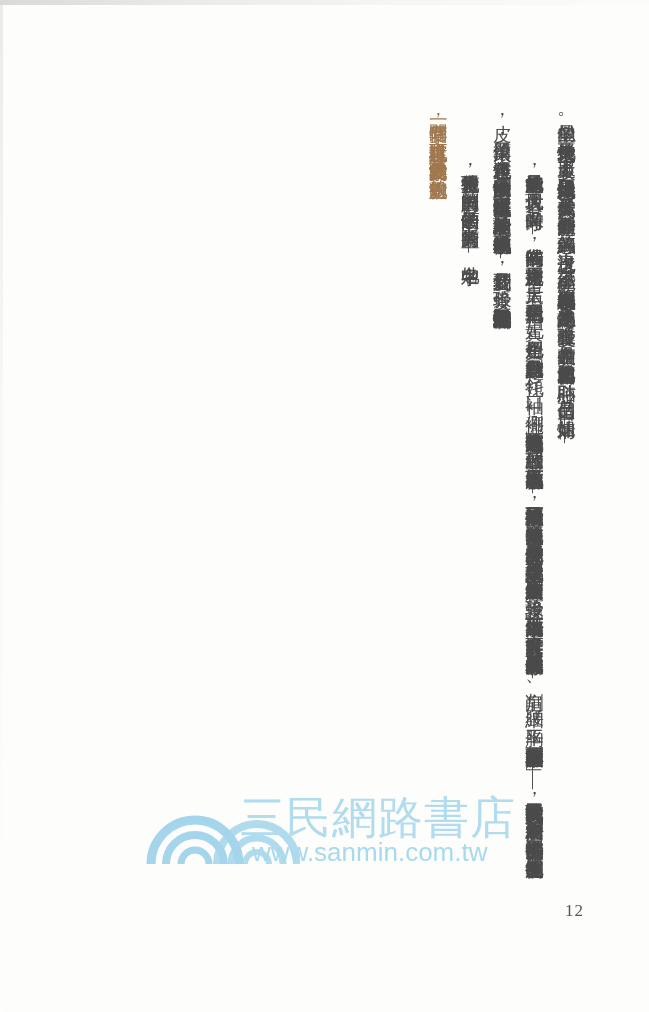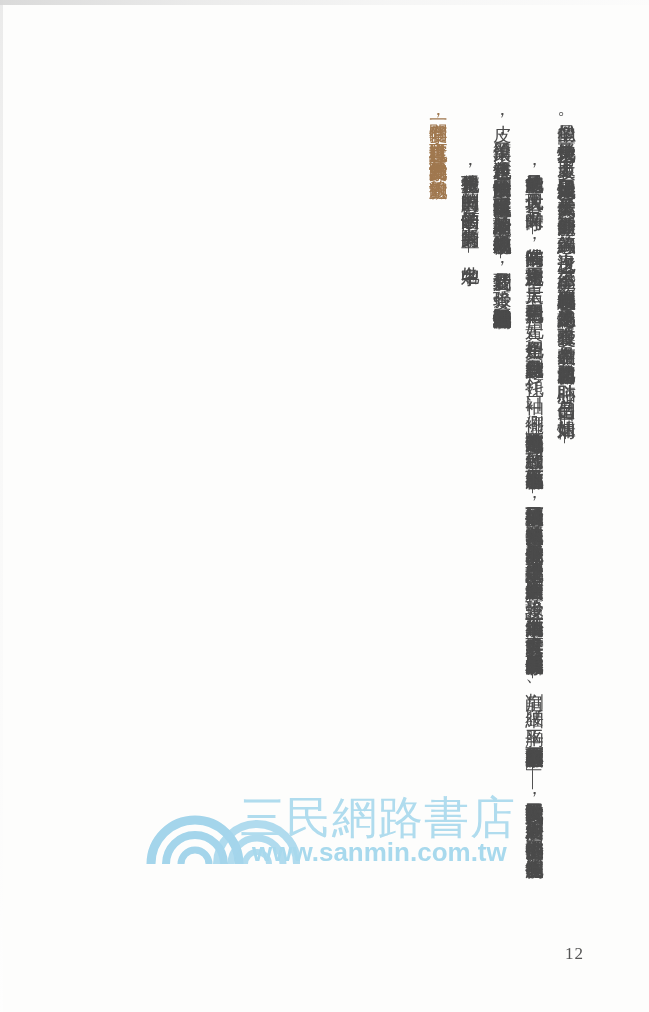--- a/index.html
+++ b/index.html
@@ -21,38 +21,38 @@
   .text-block {
     position:absolute; top:110px; left:36px; width:546px; height:748px;
     writing-mode:vertical-rl; text-orientation:mixed;
     font-size:18.5px; line-height:32.1px; letter-spacing:0px;
     color:#4b4b4b; text-align:left;
   }
   .text-block p { margin:0; padding:0; }
   .text-block p.indent { text-indent:50px; }
   .accent { color:#a0784f; }
   .page-number {
-    position:absolute; left:565px; top:944px;
+    position:absolute; left:565px; top:901px;
     font-size:17px; color:#555555; letter-spacing:1px;
   }
   .watermark {
     position:absolute; left:140px; top:788px; width:410px; height:90px;
     mix-blend-mode:multiply; pointer-events:none;
   }
   .wm-logo { position:absolute; left:0px; top:6px; }
   .wm-store {
     position:absolute; left:100px; top:6px;
     font-family:"Liberation Sans","DejaVu Sans",sans-serif;
     font-weight:normal; font-size:45px; line-height:48px;
     letter-spacing:1px; color:#b2def1; white-space:nowrap;
   }
   .wm-url {
     position:absolute; left:112px; top:50px;
     font-family:"Liberation Sans","DejaVu Sans",sans-serif;
-    font-weight:bold; font-size:26px; line-height:28px;
+    font-weight:normal; font-size:26px; line-height:28px;
     letter-spacing:0px; color:#a9dbf0; white-space:nowrap;
   }
 </style>
 </head>
 <body>
 
 <div class="scan-edge-top"></div>
 <div class="scan-edge-left"></div>
 
 <div class="text-block">

